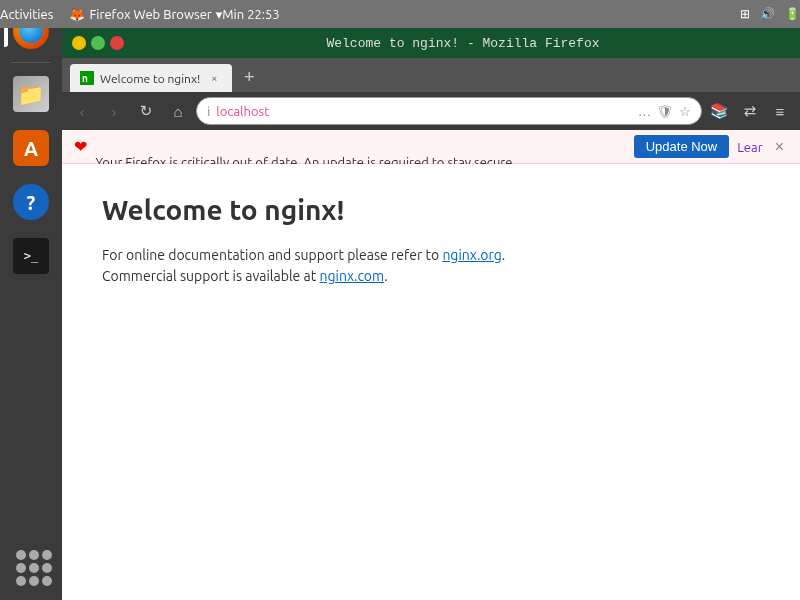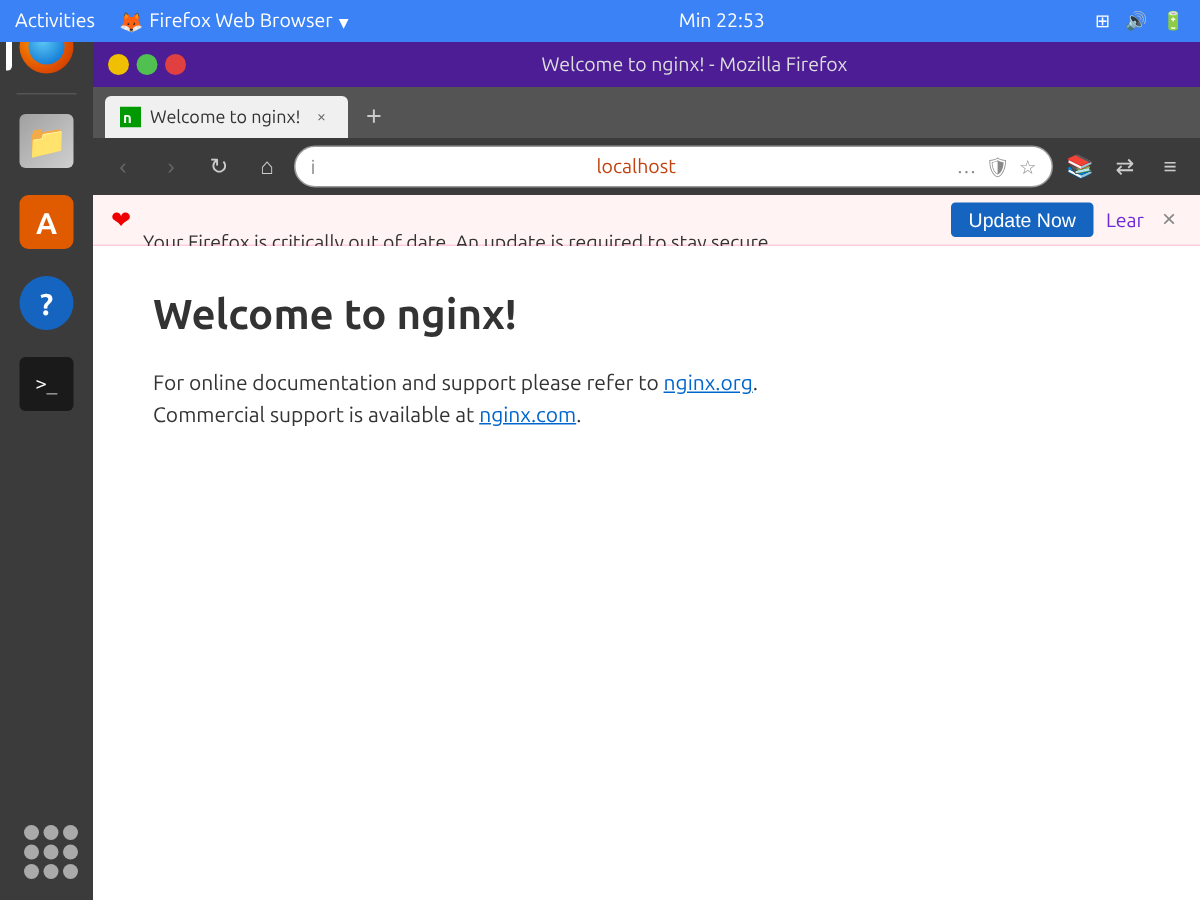--- a/index.html
+++ b/index.html
@@ -110,55 +110,56 @@
     .grid-dot {
       background: #aaa;
       border-radius: 50%;
     }
 
     
     .top-panel {
       position: absolute;
       top: 0; left: 0; right: 0;
       height: 28px;
-      background: #3b82f6;
-      display: flex;
-      align-items: center;
-      padding: 0 10px;
+      background: #737373;
+      display: flex;
+      align-items: center;
+      padding: 0 0;
       color: #fff;
       font-size: 13px;
       z-index: 200;
     }
     .top-panel-left { display: flex; gap: 16px; align-items: center; }
-    .top-panel-center { flex: 1; text-align: center; }
+    .top-panel-center { flex: 1; text-align: left; }
     .top-panel-right { display: flex; gap: 8px; align-items: center; }
     .activities-btn { font-size: 13px; cursor: pointer; }
     .top-panel-app { display: flex; align-items: center; gap: 4px; font-size: 13px; cursor: pointer; }
 
     
     .panel-icons { display: flex; gap: 10px; align-items: center; font-size: 12px; }
 
     
     .browser-window {
       position: absolute;
       top: 28px; left: 62px;
       right: 0; bottom: 0;
       background: #f9f9f9;
       display: flex;
       flex-direction: column;
     }
 
     
     .title-bar {
       height: 30px;
-      background: #4c1d95;
+      background: #14532d;
       display: flex;
       align-items: center;
       padding: 0 10px;
       gap: 8px;
+      font-family: Liberation Mono, monospace;
     }
     .window-controls { display: flex; gap: 5px; margin-right: 4px; }
     .win-btn {
       width: 14px; height: 14px;
       border-radius: 50%;
       border: none;
       cursor: pointer;
     }
     .win-minimize { background: #f0c000; }
     .win-maximize { background: #50c050; }
@@ -249,21 +250,21 @@
       border-radius: 14px;
       display: flex;
       align-items: center;
       padding: 0 10px;
       gap: 6px;
       font-size: 13px;
       color: #333;
       cursor: pointer;
     }
     .info-icon { color: #999; font-size: 13px; }
-    .address-text { flex: 1; color: #c2410c; text-align: center; }
+    .address-text { flex: 1; color: #ec4899; }
     .address-icons { display: flex; gap: 6px; color: #888; font-size: 13px; }
 
     .nav-right-btns { display: flex; gap: 2px; }
 
     
     .update-bar {
       height: 34px;
       background: #fff3f3;
       border-bottom: 1px solid #fcd;
       display: flex;

